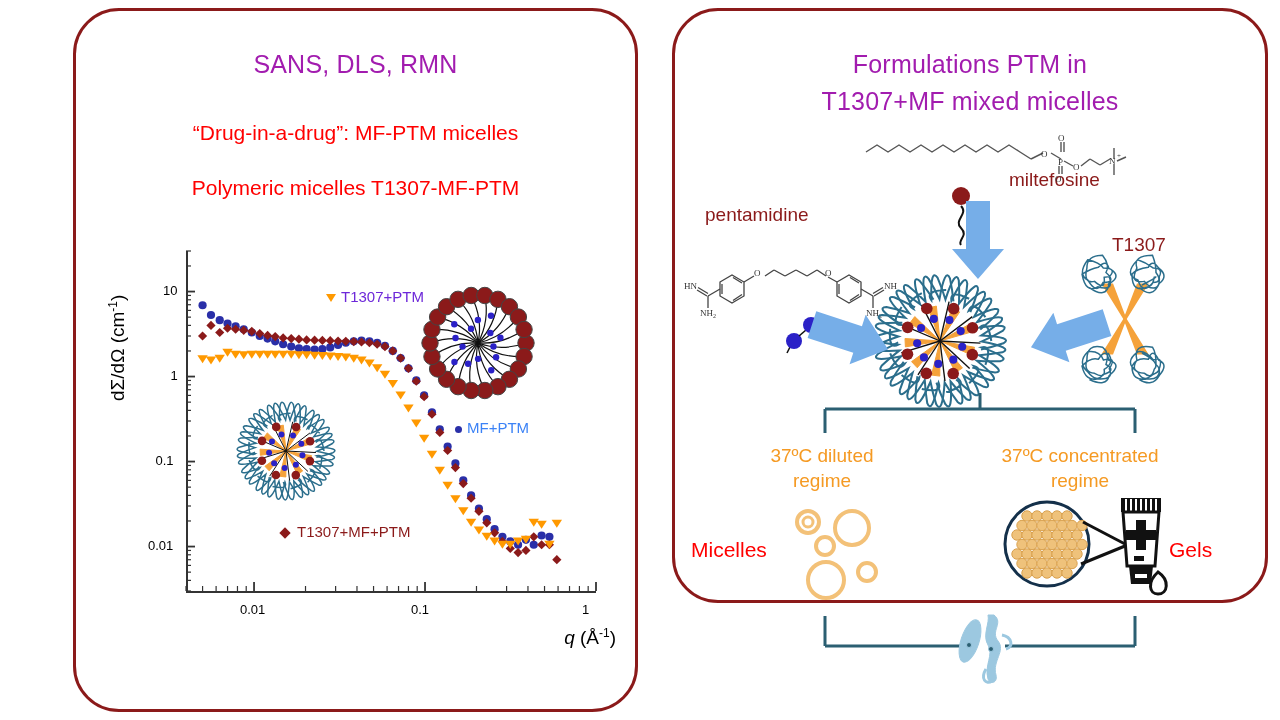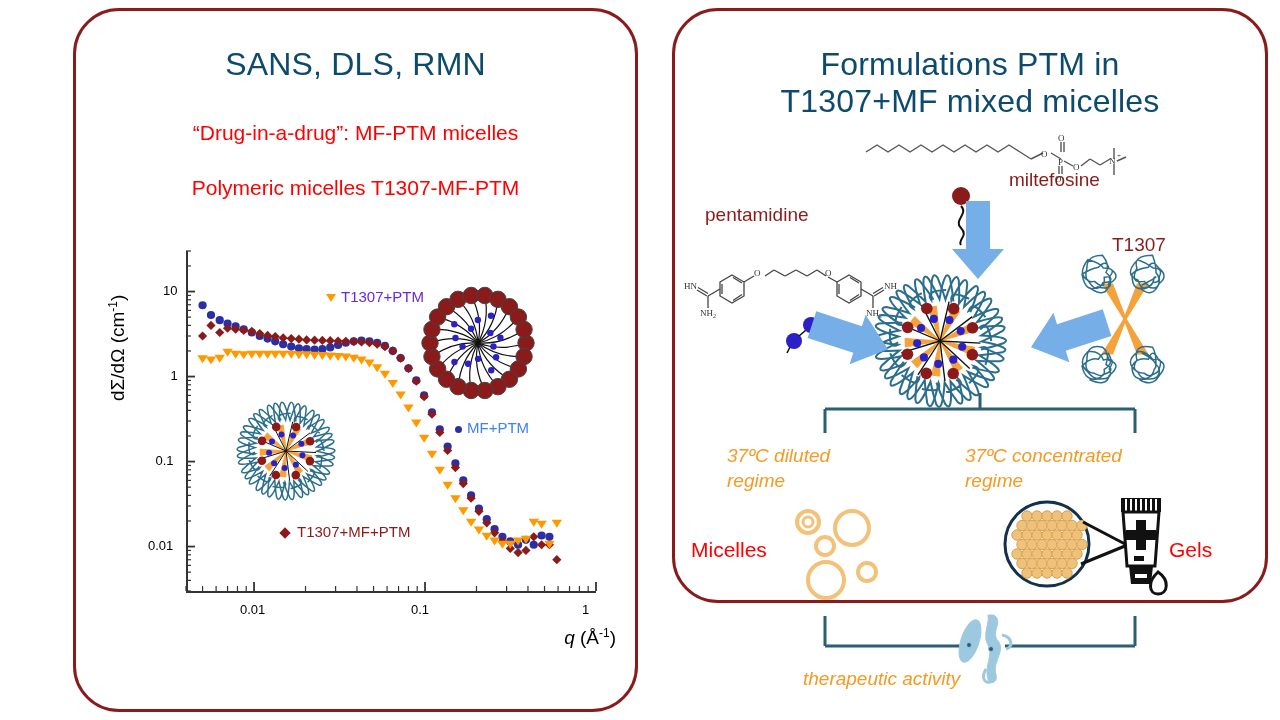--- a/index.html
+++ b/index.html
@@ -3,40 +3,40 @@
 <meta charset="utf-8">
 <style>
   html,body{margin:0;padding:0;background:#ffffff;}
   body{width:1280px;height:720px;overflow:hidden;font-family:"Liberation Sans",sans-serif;}
   .stage{position:relative;width:1280px;height:720px;background:#fff;}
 
   .panel{position:absolute;border:3px solid #8B1A1A;border-radius:46px;background:#fff;box-sizing:border-box;}
   #panel-left{left:73px;top:8px;width:565px;height:704px;}
   #panel-right{left:672px;top:8px;width:596px;height:595px;}
 
-  .ttl{position:absolute;width:100%;text-align:center;color:#0c4a6e;font-size:32px;line-height:35px;letter-spacing:.2px;}
+  .ttl{position:absolute;width:100%;text-align:center;color:#a21caf;font-size:25px;line-height:35px;letter-spacing:.2px;}
   .red-line{position:absolute;width:100%;text-align:center;color:#FF0000;font-size:21px;}
 
   
   #plot{position:absolute;left:50px;top:240px;width:490px;height:400px;}
   .axis-line{position:absolute;background:#333;}
   .ticklab{position:absolute;color:#000;font-size:13px;white-space:nowrap;}
   #ylabel{position:absolute;left:-20px;top:150px;transform:rotate(-90deg);transform-origin:left top;
           font-size:19px;color:#000;white-space:nowrap;}
   #xlabel{position:absolute;left:0;top:375px;width:100%;text-align:right;font-size:19px;color:#000;}
   .m-circ{border-radius:50%;}
   .m-diam{transform:rotate(45deg);}
   .m-tri{width:0;height:0;border-left:5px solid transparent;border-right:5px solid transparent;}
 
   .leg{position:absolute;font-size:15px;white-space:nowrap;}
   .leg .sw{display:inline-block;vertical-align:middle;margin-right:5px;}
 
   
   .molname{position:absolute;color:#8B1A1A;font-size:19px;white-space:nowrap;}
-  .org{position:absolute;color:#F59A23;font-size:19px;line-height:25px;font-style:italic;}
+  .org{position:absolute;color:#F59A23;font-size:19px;text-align:center;line-height:25px;}
   .redlbl{position:absolute;color:#FF0000;font-size:21px;white-space:nowrap;}
 
   .bigarrow{position:absolute;}
   svg{display:block;overflow:visible;}
   .nosel{user-select:none;}
 </style>
 </head>
 <body>
 
 <div class="stage nosel">
@@ -689,16 +689,15 @@
         <ellipse cx="20" cy="32" rx="9" ry="22" transform="rotate(18 20 32)"></ellipse>
         <circle cx="19" cy="36" r="2.5" fill="#2B5F72"></circle>
         <path d="M44 6 C54 14, 40 22, 48 32 C56 42, 42 52, 46 66 C48 74, 40 76, 38 70
                  C34 56, 44 46, 38 36 C32 26, 40 14, 38 6 Z"></path>
         <circle cx="41" cy="40" r="2.5" fill="#2B5F72"></circle>
         <path d="M52 26 C62 28, 64 38, 56 40" fill="none" stroke="#9CC8E0" stroke-width="3"></path>
         <path d="M36 60 C30 70, 36 76, 42 72" fill="none" stroke="#9CC8E0" stroke-width="3"></path>
       </g>
     </svg>
 
-    <div class="org" style="left:128px;top:655px;width:340px;font-size:19px;">therapeutic activity</div>
 
   </div>
 </div>
 
 </body></html>

